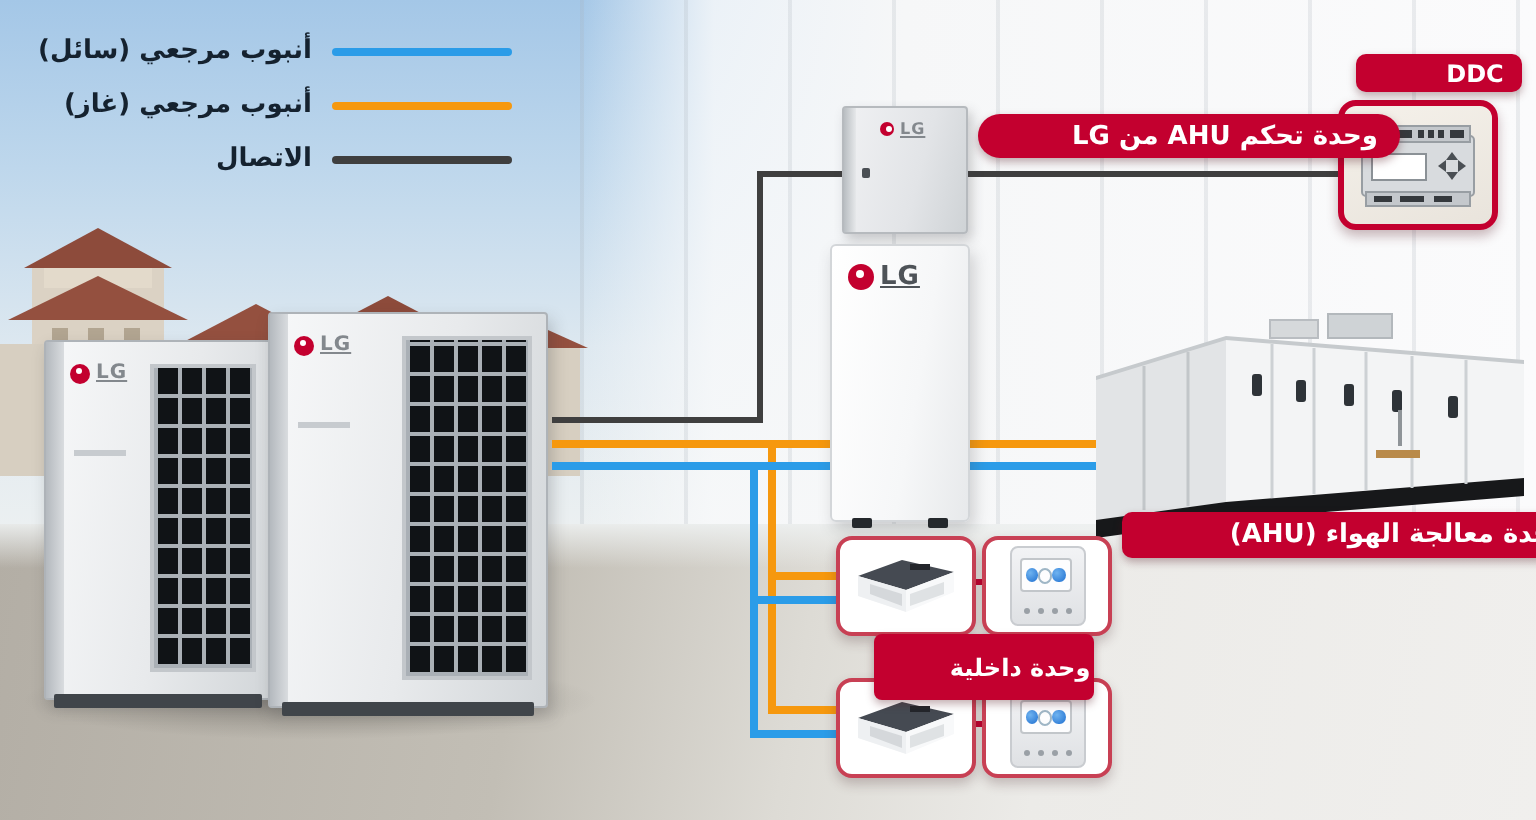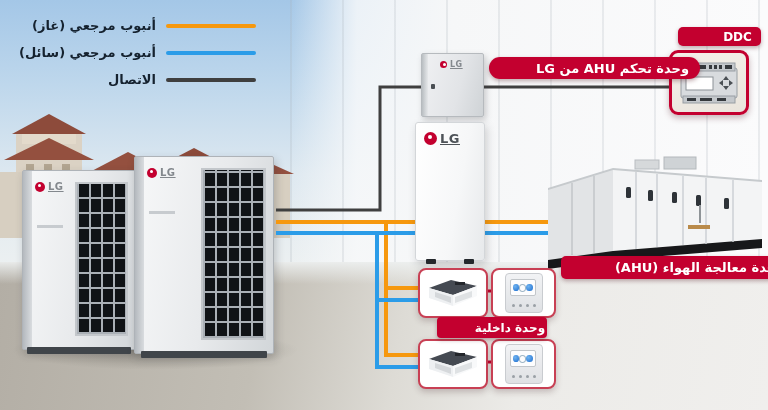--- a/index.html
+++ b/index.html
@@ -71,21 +71,21 @@
   .eev-box .lg-dot::after{left:4px;top:3px;width:4px;height:4px;}
   .eev-box .lg-txt{font-size:13px;color:#4e5358;}
   .eev-foot{position:absolute;bottom:-4px;width:10px;height:5px;background:#24282c;border-radius:1px;}
   
   .pill{position:absolute;z-index:6;display:flex;align-items:center;justify-content:center;
     background:#c3002f;color:#fff;font-weight:bold;border-radius:5px;
     box-shadow:0 2px 4px rgba(80,20,30,.35);white-space:nowrap;padding-left:36px;}
   .pill-ddc{left:678px;top:27px;width:47px;height:19px;font-size:12px;border-radius:5px;}
   .pill-ahu-ctrl{left:489px;top:57px;width:175px;height:22px;font-size:13px;border-radius:11px;direction:rtl;}
   .pill-eev{left:491px;top:131px;width:73px;height:24px;font-size:13px;border-radius:7px;}
-  .pill-indoor{left:437px;top:317px;width:74px;height:21px;font-size:12px;border-radius:4px;direction:rtl;}
+  .pill-indoor{left:437px;top:317px;width:74px;height:33px;font-size:12px;border-radius:4px;direction:rtl;}
   .pill-ahu{left:561px;top:256px;width:205px;height:23px;font-size:13px;border-radius:5px;direction:rtl;}
   
   .ddc-device{position:absolute;left:669px;top:50px;width:74px;height:59px;z-index:5;
     background:linear-gradient(160deg,#f5f1ea 0%,#e9e4dc 100%);
     border:3px solid #c3002f;border-radius:9px;box-shadow:0 3px 6px rgba(80,20,30,.3);
     display:flex;align-items:center;justify-content:center;}
   
   .ahu{position:absolute;left:540px;top:155px;z-index:4;}
   
   .white-box{position:absolute;z-index:5;background:#fff;border:2px solid #c84054;border-radius:8px;
@@ -130,26 +130,26 @@
     <rect x="204" y="82" width="9" height="11" fill="#b5a896"></rect>
     <rect x="240" y="84" width="9" height="11" fill="#b5a896"></rect>
   </svg>
 
   <div class="wall-right"></div>
   <div class="ground"></div>
   <div class="unit-shadow"></div>
 
   <div class="legend">
     <div class="legend-row">
+      <span class="legend-text">أنبوب مرجعي (سائل)</span>
+      <span class="legend-line line-liquid"></span>
+    </div>
+    <div class="legend-row">
       <span class="legend-text">أنبوب مرجعي (غاز)</span>
       <span class="legend-line line-gas"></span>
-    </div>
-    <div class="legend-row">
-      <span class="legend-text">أنبوب مرجعي (سائل)</span>
-      <span class="legend-line line-liquid"></span>
     </div>
     <div class="legend-row">
       <span class="legend-text">الاتصال</span>
       <span class="legend-line line-comm"></span>
     </div>
   </div>
 
   <div class="outdoor">
     <div class="ou ou1">
       <div class="ou-side"></div>

